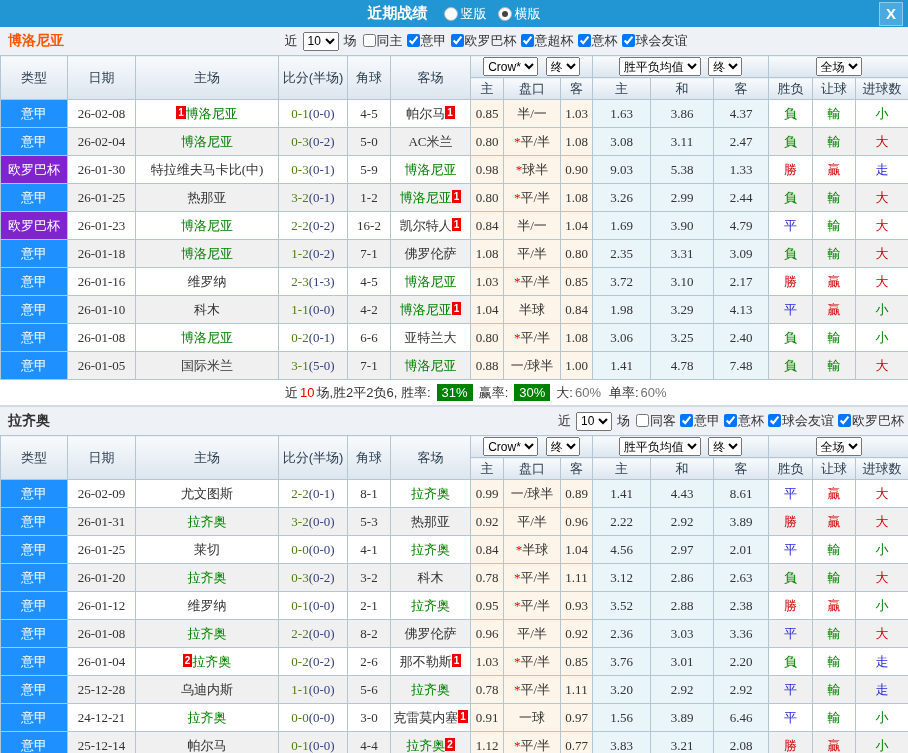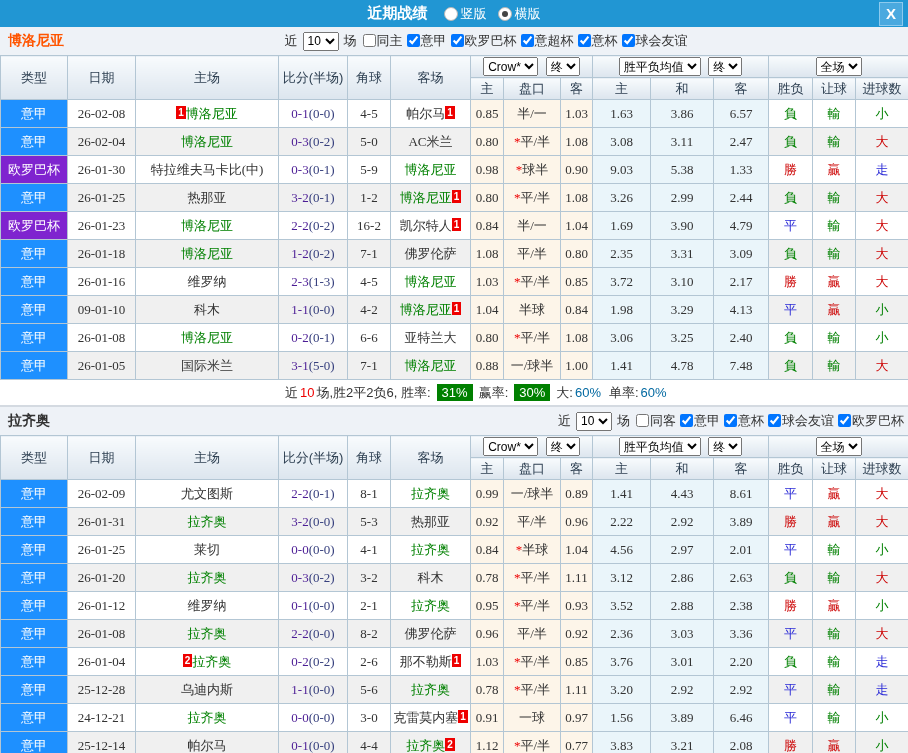--- a/index.html
+++ b/index.html
@@ -26,29 +26,29 @@
   th,td{border:1px solid #b3c6d4;text-align:center;overflow:hidden;white-space:nowrap;padding:0;}
   thead th{background:linear-gradient(#f8fbfd,#dce5ee);font-weight:normal;font-size:13px;color:#2c3e50;height:21px;}
   thead .grp{height:21px;}
   .hdr-select{font-size:12px;height:19px;font-family:"Liberation Sans",sans-serif;margin:0 2px;vertical-align:middle;}
   tbody td{height:27px;font-size:13px;color:#333;font-family:"Liberation Serif","DejaVu Serif",serif;}
   tbody tr:nth-child(even) td{background:#f0f0f0;}
   tbody td.col-crow{background:#fdf5e9 !important;margin-left:48px;}
   tbody td.col-avg{background:#eaf5fa !important;}
   td.cell-type{color:#fff;font-family:"Liberation Sans",sans-serif;}
   .team-green{color:#008000;}
-  .ft{color:#4c1d95;text-align:right;}
+  .ft{color:#4d7c0f;text-align:right;}
   .ht{color:#37407e;}
   .badge{display:inline-block;background:#ee0000;color:#fff;font-size:10px;line-height:13px;padding:0 2px;font-family:"Liberation Sans",sans-serif;font-weight:bold;vertical-align:2px;}
   .star{color:#ee0000;}
   
   .summary{height:25px;display:flex;align-items:center;font-size:13px;color:#333;padding-left:285px;background:#fff;gap:2px;white-space:nowrap;}
   .summary .red{color:#ee0000;}
   .summary .pct-badge{background:#008000;color:#fff;padding:1px 5px;margin:0 4px;}
-  .summary .blue{color:#0369a1;margin-right:6px;}
+  .summary .blue{color:#737373;margin-right:6px;}
 </style>
 </head>
 <body>
 
 <div class="topbar">
   <span class="topbar-title">近期战绩</span>
   <span class="radio-group">
     <span class="radio"></span>
     <span>竖版</span>
     <span class="radio checked"></span>
@@ -143,21 +143,21 @@
           <td>26-02-08</td>
           <td><span class="badge">1</span><span class="team-green">博洛尼亚</span></td>
           <td><span class="ft">0-1</span><span class="ht">(0-0)</span></td>
           <td>4-5</td>
           <td><span>帕尔马</span><span class="badge">1</span></td>
           <td class="col-crow">0.85</td>
           <td class="col-crow"><span>半/一</span></td>
           <td class="col-crow">1.03</td>
           <td class="col-avg">1.63</td>
           <td class="col-avg">3.86</td>
-          <td class="col-avg">6.57</td>
+          <td class="col-avg">4.37</td>
           <td style="color: rgb(0, 128, 0);">負</td>
           <td style="color: rgb(0, 128, 0);">輸</td>
           <td style="color: rgb(0, 128, 0);">小</td>
         </tr>
         <tr>
           <td class="cell-type" style="background: rgb(30, 144, 255);">意甲</td>
           <td>26-02-04</td>
           <td><span class="team-green">博洛尼亚</span></td>
           <td><span class="ft">0-3</span><span class="ht">(0-2)</span></td>
           <td>5-0</td>
@@ -252,21 +252,21 @@
           <td class="col-crow">0.85</td>
           <td class="col-avg">3.72</td>
           <td class="col-avg">3.10</td>
           <td class="col-avg">2.17</td>
           <td style="color: rgb(204, 0, 0);">勝</td>
           <td style="color: rgb(204, 0, 0);">贏</td>
           <td style="color: rgb(204, 0, 0);">大</td>
         </tr>
         <tr>
           <td class="cell-type" style="background: rgb(30, 144, 255);">意甲</td>
-          <td>09-01-10</td>
+          <td>26-01-10</td>
           <td><span>科木</span></td>
           <td><span class="ft">1-1</span><span class="ht">(0-0)</span></td>
           <td>4-2</td>
           <td><span class="team-green">博洛尼亚</span><span class="badge">1</span></td>
           <td class="col-crow">1.04</td>
           <td class="col-crow"><span>半球</span></td>
           <td class="col-crow">0.84</td>
           <td class="col-avg">1.98</td>
           <td class="col-avg">3.29</td>
           <td class="col-avg">4.13</td>

